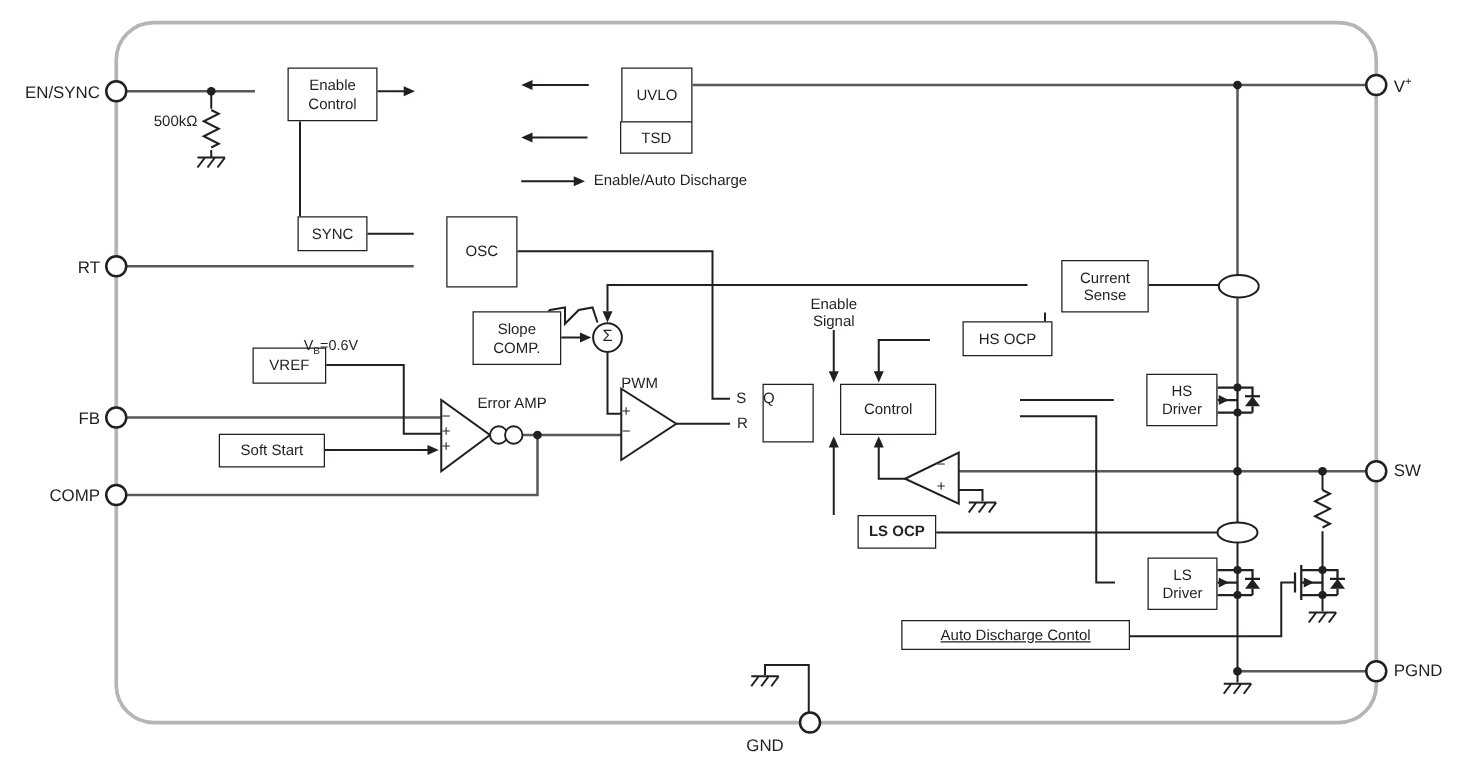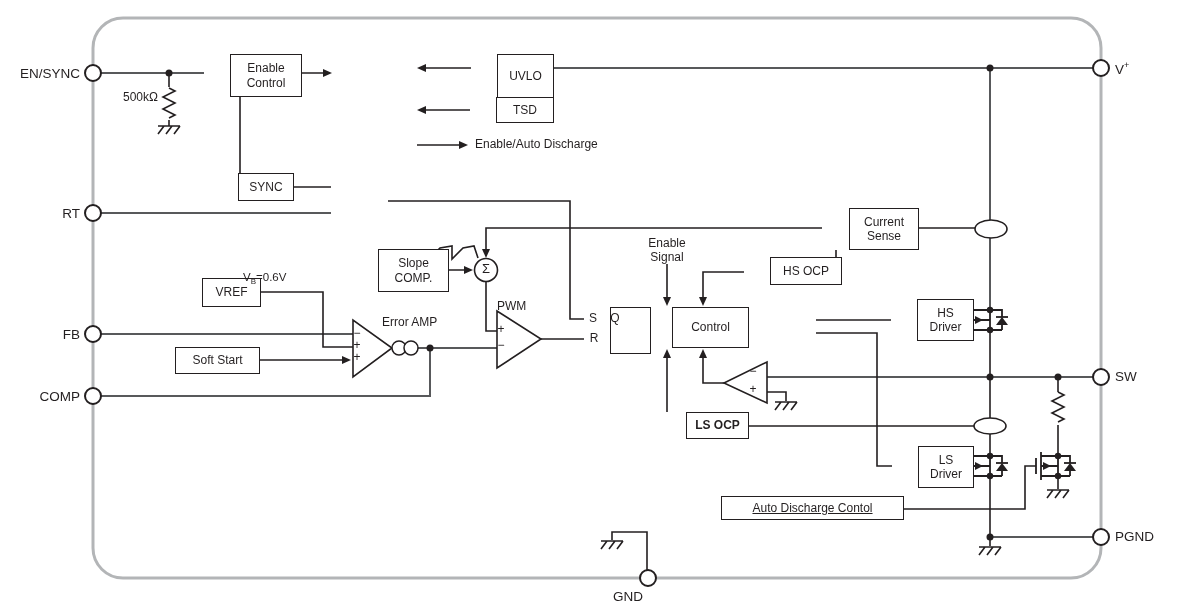--- a/index.html
+++ b/index.html
@@ -158,20 +158,21 @@
       <circle cx="1101" cy="377" r="8"></circle>
       <circle cx="1101" cy="537" r="8"></circle>
       <circle cx="648" cy="578" r="8"></circle>
     </g>
   </svg>
 
   <div class="blk" style="left:204px;top:54px;width:72px;height:43px;">Enable Control</div>
   <div class="blk" style="left:471px;top:54px;width:57px;height:44px;">UVLO</div>
   <div class="blk" style="left:470px;top:97px;width:58px;height:26px;">TSD</div>
   <div class="blk" style="left:212px;top:173px;width:56px;height:28px;">SYNC</div>
+  <div class="blk" style="left:331px;top:173px;width:57px;height:57px;">OSC</div>
   <div class="blk" style="left:352px;top:249px;width:71px;height:43px;padding:0 6px;">Slope COMP.</div>
   <div class="blk" style="left:176px;top:278px;width:59px;height:29px;">VREF</div>
   <div class="blk" style="left:149px;top:347px;width:85px;height:27px;">Soft Start</div>
   <div class="blk" style="left:823px;top:208px;width:70px;height:42px;">Current Sense</div>
   <div class="blk" style="left:744px;top:257px;width:72px;height:28px;">HS OCP</div>
   <div class="blk" style="left:646px;top:307px;width:77px;height:41px;">Control</div>
   <div class="blk" style="left:891px;top:299px;width:57px;height:42px;padding:11px 8px;">HS Driver</div>
   <div class="blk" style="left:660px;top:412px;width:63px;height:27px;font-weight:bold;">LS OCP</div>
   <div class="blk" style="left:892px;top:446px;width:56px;height:42px;padding:0 8px;">LS Driver</div>
   <div class="blk" style="left:695px;top:496px;width:183px;height:24px;text-decoration:underline;">Auto Discharge Contol</div>
@@ -181,21 +182,21 @@
   <div class="sign" style="left:608px;top:312px;">Q</div>
   <div class="sign" style="left:587px;top:332px;">R</div>
 
   <div class="lbl pinlbl rgt" style="left:0px;top:66px;width:80px;">EN/SYNC</div>
   <div class="lbl pinlbl rgt" style="left:0px;top:206px;width:80px;">RT</div>
   <div class="lbl pinlbl rgt" style="left:0px;top:327px;width:80px;">FB</div>
   <div class="lbl pinlbl rgt" style="left:0px;top:389px;width:80px;">COMP</div>
   <div class="lbl pinlbl" style="left:1115px;top:60px;"><span>V</span><sup>+</sup></div>
   <div class="lbl pinlbl" style="left:1115px;top:369px;">SW</div>
   <div class="lbl pinlbl" style="left:1115px;top:529px;">PGND</div>
-  <div class="lbl pinlbl ctr" style="left:600px;top:589px;width:56px;">GND</div>
+  <div class="lbl pinlbl ctr" style="left:584px;top:589px;width:56px;">GND</div>
 
   <div class="lbl rgt" style="left:104px;top:91px;width:54px;">500kΩ</div>
   <div class="lbl" style="left:243px;top:271px;font-size:11.5px;text-align:center;"><span>V</span><sub>B</sub><span>=0.6V</span></div>
   <div class="lbl" style="left:382px;top:316px;">Error AMP</div>
   <div class="lbl" style="left:497px;top:300px;">PWM</div>
   <div class="lbl ctr" style="left:637px;top:237px;width:60px;">Enable Signal</div>
   <div class="lbl" style="left:475px;top:138px;">Enable/Auto Discharge</div>
   <div class="lbl ctr" style="left:478px;top:262px;width:16px;font-size:13px;">Σ</div>
 
   <div class="sign" style="left:350px;top:327px;">−</div>

